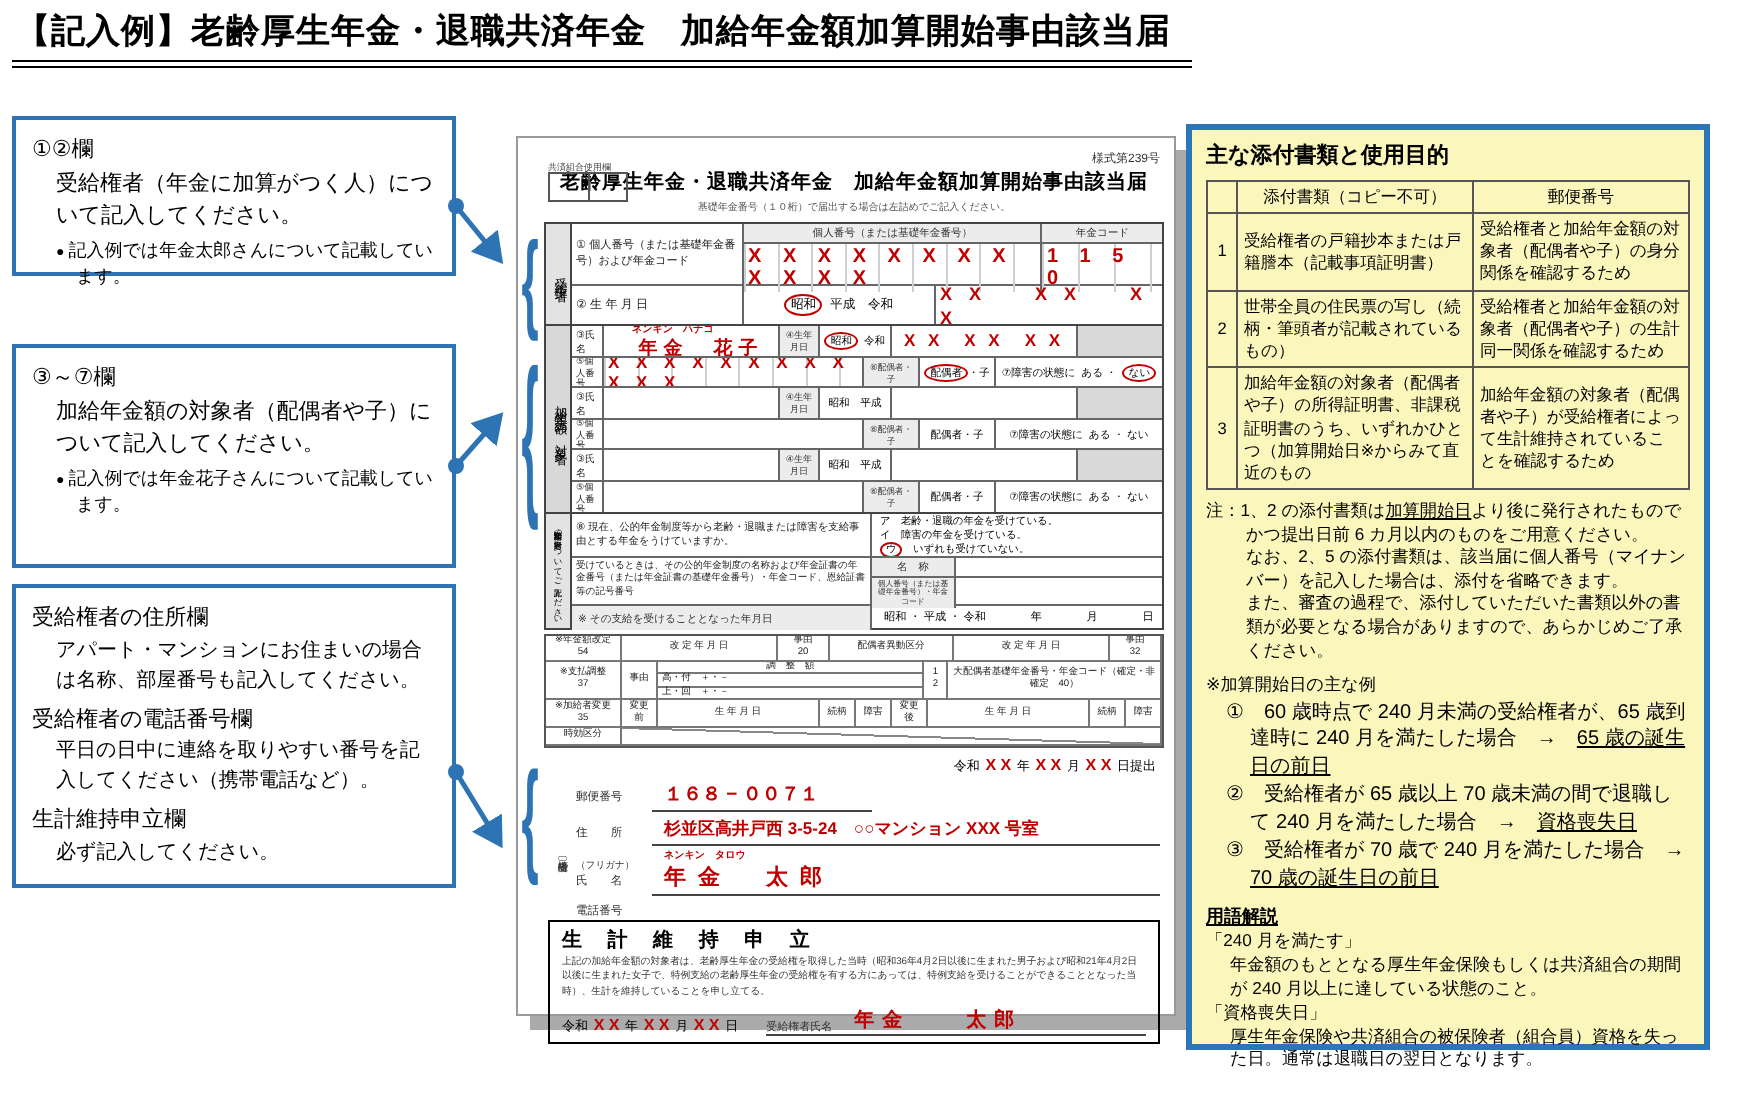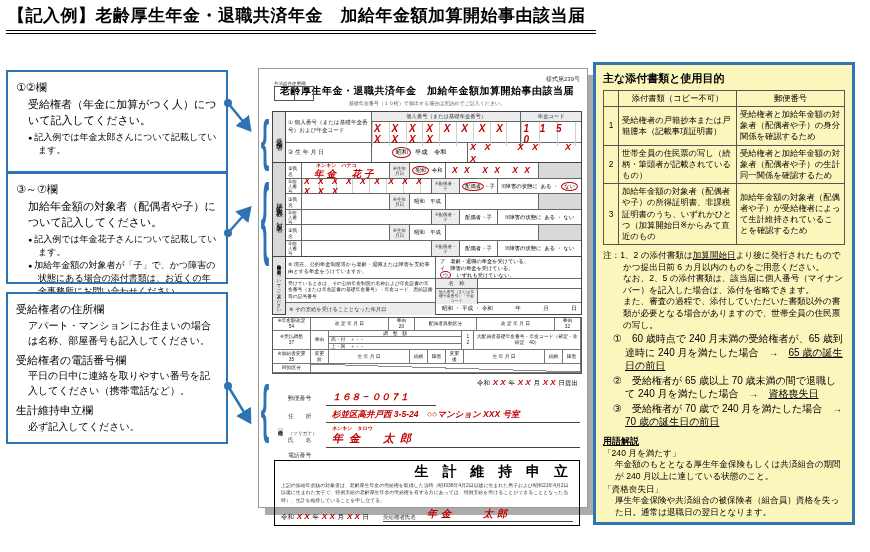--- a/index.html
+++ b/index.html
@@ -46,21 +46,21 @@
   .vcol { background:#E3E3E3; border-right:1px solid #444; writing-mode:vertical-rl;
     text-align:center; font-size:6.5px; letter-spacing:2px; padding:2px 1px; width:13px;
     display:flex; align-items:center; justify-content:center; overflow:hidden; }
   .grow { flex:1; min-width:0; }
   .cell { border-right:1px solid #666; padding:1px 2px; overflow:hidden; }
   .cell:last-child { border-right:none; }
   .row { display:flex; border-bottom:1px solid #666; } .row:last-child { border-bottom:none; }
   .lab { font-size:5.6px; color:#222; display:flex; align-items:center; }
   .ghead { background:#ECECEC; font-size:5.3px; color:#333; text-align:center;
     display:flex; align-items:center; justify-content:center; }
-  .red { color:#C00000; font-weight:bold; font-style:italic; }
+  .red { color:#C00000; font-weight:bold; }
   .xcells { display:flex; align-items:center; justify-content:center; font-size:10px;
     letter-spacing:4px; background-image:repeating-linear-gradient(to right,#CFCFCF 0 1px,transparent 1px 16.8px); }
   .codecells { background-image:repeating-linear-gradient(to right,#CFCFCF 0 1px,transparent 1px 18px); }
   .circ { border:1px solid #C00000; border-radius:50%; padding:0 2px; }
   .grayfill { background:#D9D9D9; }
 
   .office { border:1px solid #555; margin-top:2px; font-size:4.8px; color:#222; }
   .office .row { border-bottom:1px solid #777; }
   .office .cell { border-right:1px solid #777; display:flex; align-items:center; justify-content:center;
     text-align:center; line-height:1.15; }
@@ -71,21 +71,21 @@
 
   .addr { position:relative; padding:2px 2px 2px 16px; height:70px; }
   .addr-vlabel { position:absolute; left:6px; top:8px; writing-mode:vertical-rl; font-size:5.2px; color:#333; height:58px; text-align:center; }
   .addr-line { display:flex; align-items:center; margin-bottom:3px; }
   .addr-lab { font-size:5.8px; color:#333; width:38px; flex:none; }
   .addr-val { flex:1; border-bottom:1px solid #444; padding:0 4px 1px 6px; font-size:9.5px; }
   .addr-val.small { font-size:8.5px; }
   .kana-mini { font-size:5px; color:#C00000; font-weight:bold; display:block; line-height:1; }
 
   .decl { border:1.5px solid #000; margin:1px 2px 0 2px; padding:2px 6px 3px 6px; }
-  .decl-title { text-align:right; font-size:14px; font-weight:600; letter-spacing:5px; }
+  .decl-title { text-align:left; font-size:10px; font-weight:600; letter-spacing:5px; }
   .decl-body { font-size:4.9px; color:#333; line-height:1.5; margin-top:1px; }
   .decl-foot { display:flex; align-items:flex-end; margin-top:3px; font-size:6.5px; }
   .decl-foot .red { font-size:8px; margin:0 1px; }
   .decl-name { flex:1; display:flex; align-items:flex-end; margin-left:14px; border-bottom:1px solid #444; }
   .decl-name .nlab { font-size:5.5px; color:#333; margin-right:10px; }
   .decl-name .red { font-size:10px; letter-spacing:4px; }
 
   
   .ypanel { position:absolute; left:593px; top:62px; width:262px; height:463px;
     background:#FBF6BC; border:3px solid #2E75B6; padding:6px 7px; font-size:9px; line-height:1.35; }
@@ -105,34 +105,33 @@
   .yp-term { font-size:8.6px; margin-top:1px; }
   .yp-desc { font-size:8.6px; padding-left:12px; }
 </style>
 </head>
 <body>
 
 <div id="canvas">
 
   <h1 class="page-title">【記入例】老齢厚生年金・退職共済年金　加給年金額加算開始事由該当届</h1>
 
-  <div class="note-box" style="top:70px;height:103px;">
+  <div class="note-box" style="top:58px;height:80px;">
     <div class="nb-head">①②欄</div>
     <div class="nb-body">受給権者（年金に加算がつく人）について記入してください。</div>
     <ul class="nb-bullets">
       <li>記入例では年金太郎さんについて記載しています。</li>
     </ul>
   </div>
 
   <div class="note-box" style="top:172px;height:112px;">
     <div class="nb-head">③～⑦欄</div>
     <div class="nb-body">加給年金額の対象者（配偶者や子）について記入してください。</div>
     <ul class="nb-bullets">
       <li>記入例では年金花子さんについて記載しています。</li>
-      <li>加給年金額の対象者が「子」で、かつ障害の状態にある場合の添付書類は、お近くの年金事務所にお問い合わせください。</li>
     </ul>
   </div>
 
   <div class="note-box" style="top:292px;height:152px;">
     <div class="nb-pair">
       <div class="nb-head">受給権者の住所欄</div>
       <div class="nb-body">アパート・マンションにお住まいの場合は名称、部屋番号も記入してください。</div>
     </div>
     <div class="nb-pair">
       <div class="nb-head">受給権者の電話番号欄</div>
@@ -209,21 +208,21 @@
         </div>
       </div>
     </div>
 
     <div class="sec" style="height:94px;border-top:none;">
       <div class="vcol" style="background:#D8D8D8;">加給年金額の対象者</div>
       <div class="grow">
 
         <div class="row" style="height:16px;">
           <div class="cell lab" style="width:16px;font-size:5px;">③氏名</div>
-          <div class="cell" style="width:88px;position:relative;">
+          <div class="cell" style="width:88px;position:relative;text-align:center;">
             <span class="kana-mini" style="position:absolute;left:14px;top:0;">ネンキン　ハナコ</span>
             <span class="red" style="font-size:9.5px;letter-spacing:3px;display:block;padding:4px 0 0 10px;">年金　花子</span>
           </div>
           <div class="cell ghead" style="width:20px;font-size:4.6px;">④生年月日</div>
           <div class="cell" style="width:36px;display:flex;align-items:center;justify-content:center;font-size:5.3px;gap:3px;">
             <span class="circ">昭和</span>
             <span>令和</span>
           </div>
           <div class="cell red grow" style="display:flex;align-items:center;justify-content:center;font-size:8.5px;letter-spacing:2px;">X X　X X　X X</div>
           <div class="cell grayfill" style="width:42px;"></div>
@@ -453,23 +452,24 @@
           <td class="yp-num">3</td>
           <td class="yp-doc">加給年金額の対象者（配偶者や子）の所得証明書、非課税証明書のうち、いずれかひとつ（加算開始日※からみて直近のもの</td>
           <td>加給年金額の対象者（配偶者や子）が受給権者によって生計維持されていることを確認するため</td>
         </tr>
       </tbody>
     </table>
 
     <div class="yp-note">
       <p class="first"><span>注：1、2 の添付書類は</span><span class="u">加算開始日</span><span>より後に発行されたものでかつ提出日前 6 カ月以内のものをご用意ください。</span></p>
       <p>なお、2、5 の添付書類は、該当届に個人番号（マイナンバー）を記入した場合は、添付を省略できます。</p>
-      <p>また、審査の過程で、添付していただいた書類以外の書類が必要となる場合がありますので、世帯全員の住民票の写し。</p>
-    </div>
-
+      <p>また、審査の過程で、添付していただいた書類以外の書類が必要となる場合がありますので、あらかじめご了承ください。</p>
+    </div>
+
+    <div class="yp-ex-head">※加算開始日の主な例</div>
     <div class="yp-ex"><span>①　60 歳時点で 240 月未満の受給権者が、65 歳到達時に 240 月を満たした場合　→　</span><span class="u">65 歳の誕生日の前日</span></div>
     <div class="yp-ex"><span>②　受給権者が 65 歳以上 70 歳未満の間で退職して 240 月を満たした場合　→　</span><span class="u">資格喪失日</span></div>
     <div class="yp-ex"><span>③　受給権者が 70 歳で 240 月を満たした場合　→　</span><span class="u">70 歳の誕生日の前日</span></div>
 
     <div class="yp-gloss-head">用語解説</div>
     <div class="yp-term">「240 月を満たす」</div>
     <div class="yp-desc">年金額のもととなる厚生年金保険もしくは共済組合の期間が 240 月以上に達している状態のこと。</div>
     <div class="yp-term">「資格喪失日」</div>
     <div class="yp-desc">厚生年金保険や共済組合の被保険者（組合員）資格を失った日。通常は退職日の翌日となります。</div>
   </div>

